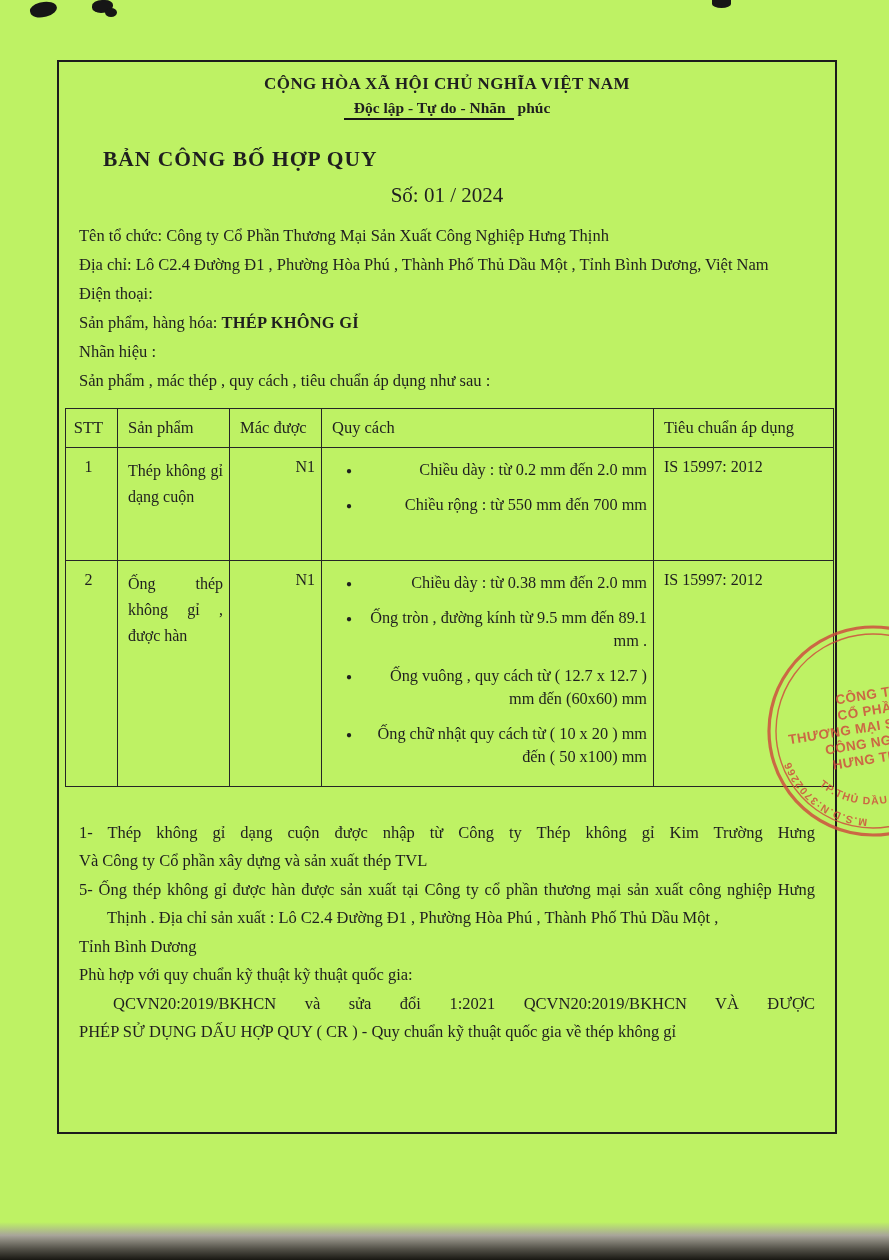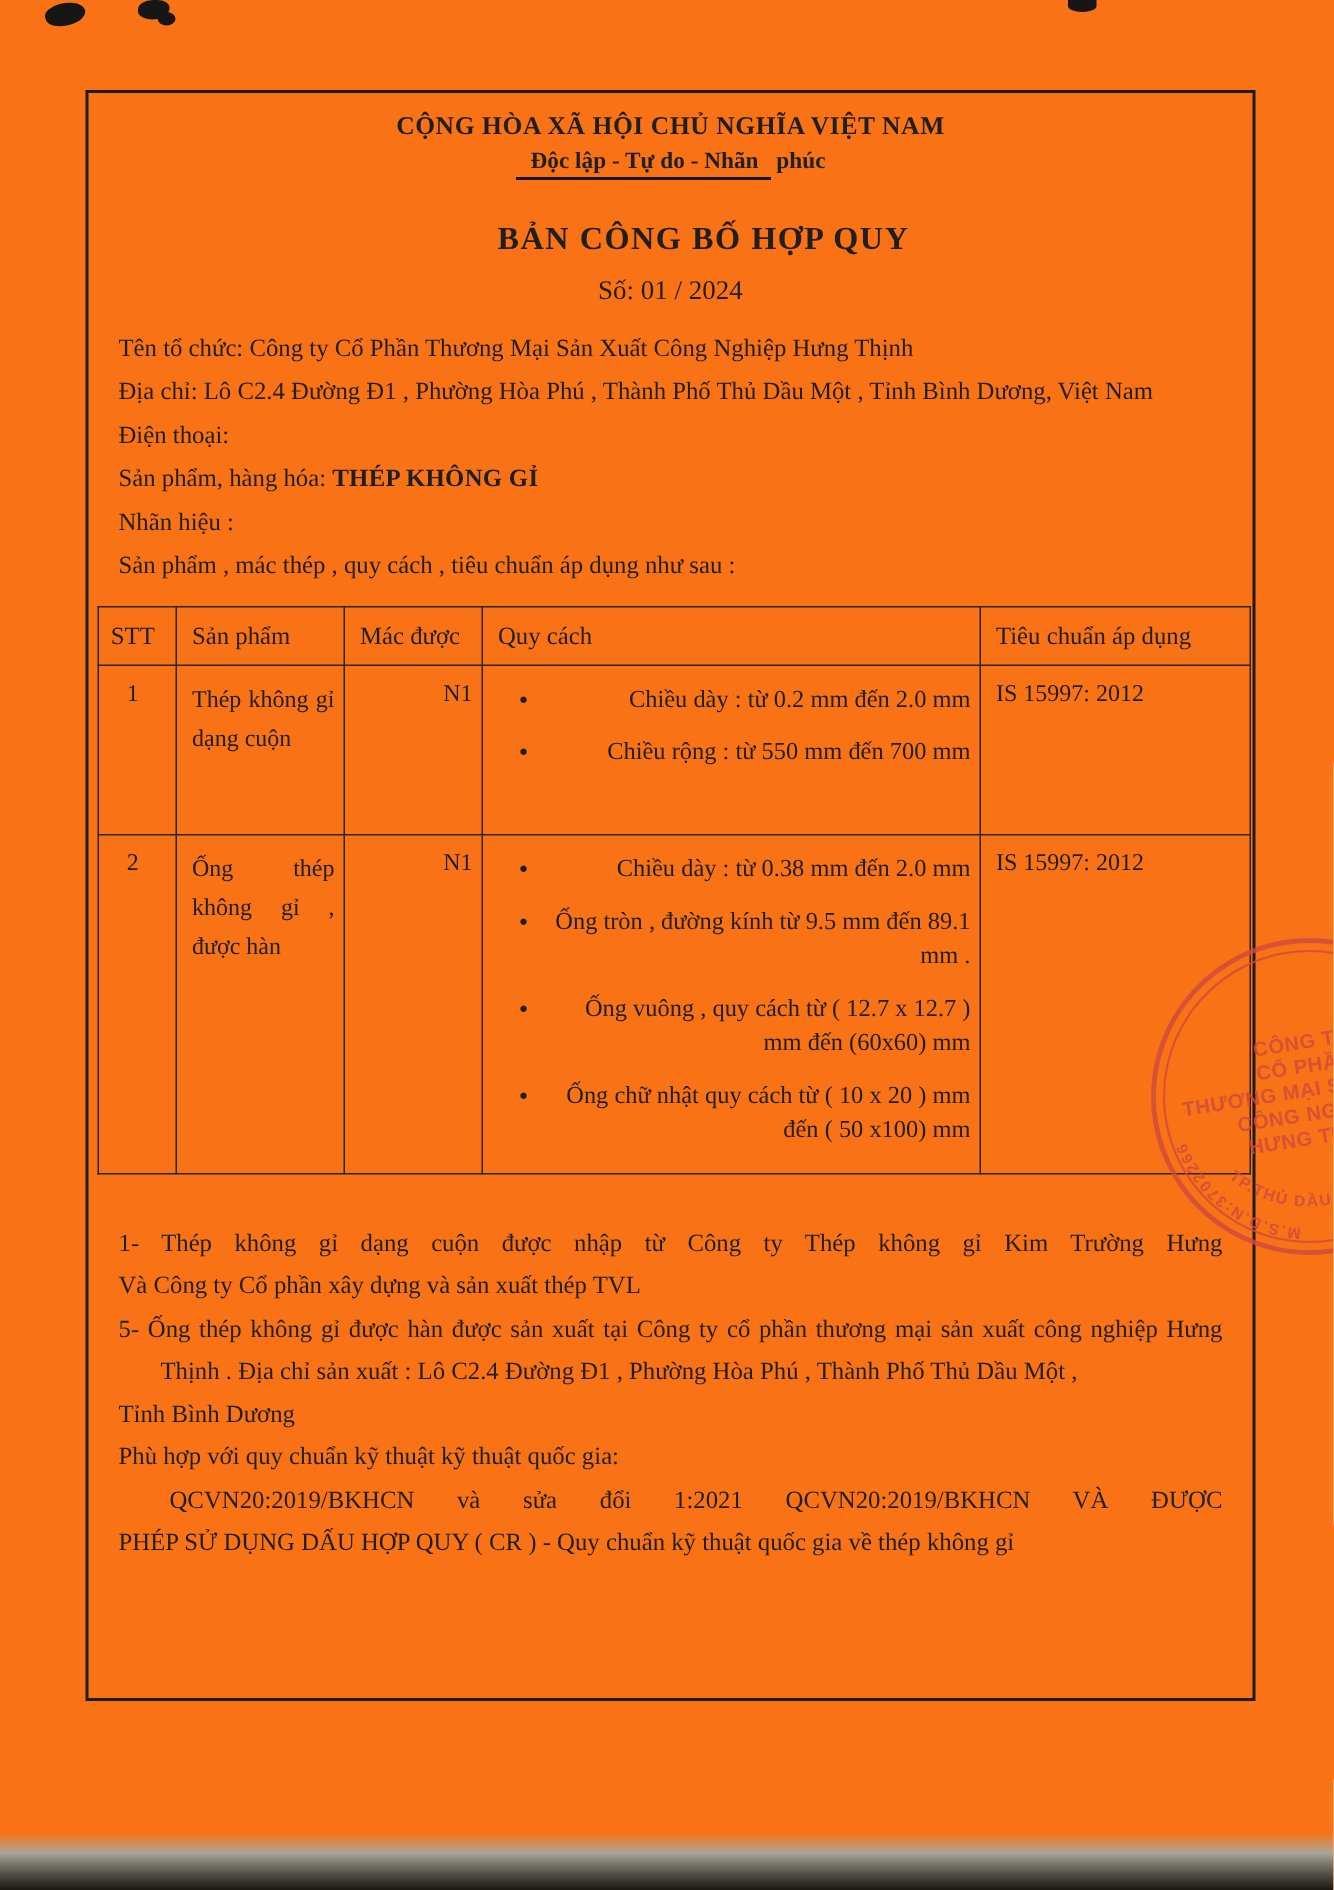--- a/index.html
+++ b/index.html
@@ -1,19 +1,19 @@
 <!DOCTYPE html>
 <html><head>
 <meta charset="utf-8">
 <style>
   html,body{margin:0;padding:0;}
   .page{
     position:relative;
     width:889px;height:1260px;
-    background:#f97316;
+    background:#bef264;
     overflow:hidden;
     font-family:"Liberation Serif","DejaVu Serif",serif;
     color:#1f1f1f;
   }
   
   .blob{position:absolute;background:#161616;}
   .blob.a1{left:30px;top:2px;width:27px;height:15px;border-radius:45% 60% 50% 55%;transform:rotate(-14deg);}
   .blob.a2{left:92px;top:0;width:21px;height:13px;border-radius:50% 40% 60% 45%;}
   .blob.a2b{left:105px;top:8px;width:12px;height:9px;border-radius:50%;}
   .blob.a3{left:712px;top:0;width:19px;height:8px;border-radius:0 0 50% 50%;}
@@ -23,22 +23,22 @@
   }
   
   .frame{
     position:absolute;left:57px;top:60px;width:780px;height:1074px;
     border:2px solid #1c1c1c;box-sizing:border-box;
     padding:12px 0 0 0;
   }
   .nat-header{text-align:center;font-weight:bold;font-size:17px;letter-spacing:.4px;}
   .motto{text-align:center;font-weight:bold;font-size:15.5px;margin-top:5px;}
   .motto .u{border-bottom:2px solid #151515;padding:0 8px 2px 10px;}
-  .doc-title{text-align:center;font-weight:bold;font-size:21.5px;letter-spacing:1px;margin:30px 0 0 0;padding-left:44px;}
-  .doc-number{text-align:center;font-size:18px;margin-top:11px;}
+  .doc-title{font-weight:bold;font-size:21.5px;letter-spacing:1px;margin:30px 0 0 0;padding-left:44px;}
+  .doc-number{text-align:center;font-size:21px;margin-top:11px;}
   
   .info{margin:13px 26px 0 20px;font-size:16.5px;line-height:29px;}
   .info p{margin:0;}
   .info .product b{letter-spacing:.2px;}
   
   table.spec{
     border-collapse:collapse;table-layout:fixed;
     width:calc(100% - 8px);margin:13px 0 0 6px;
     font-size:16px;
   }

